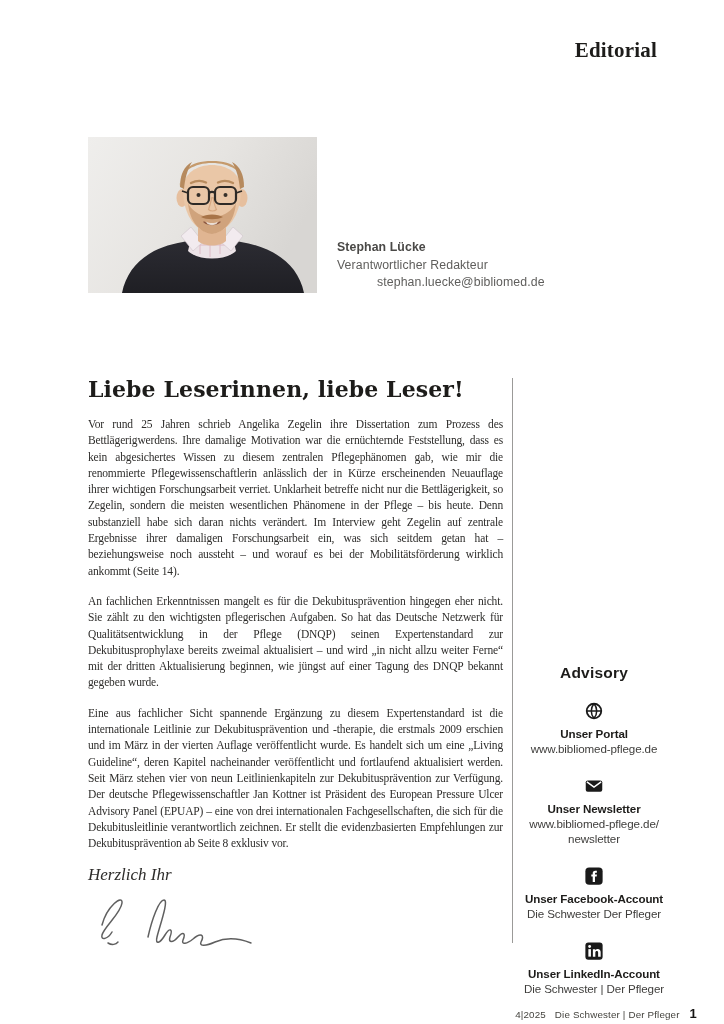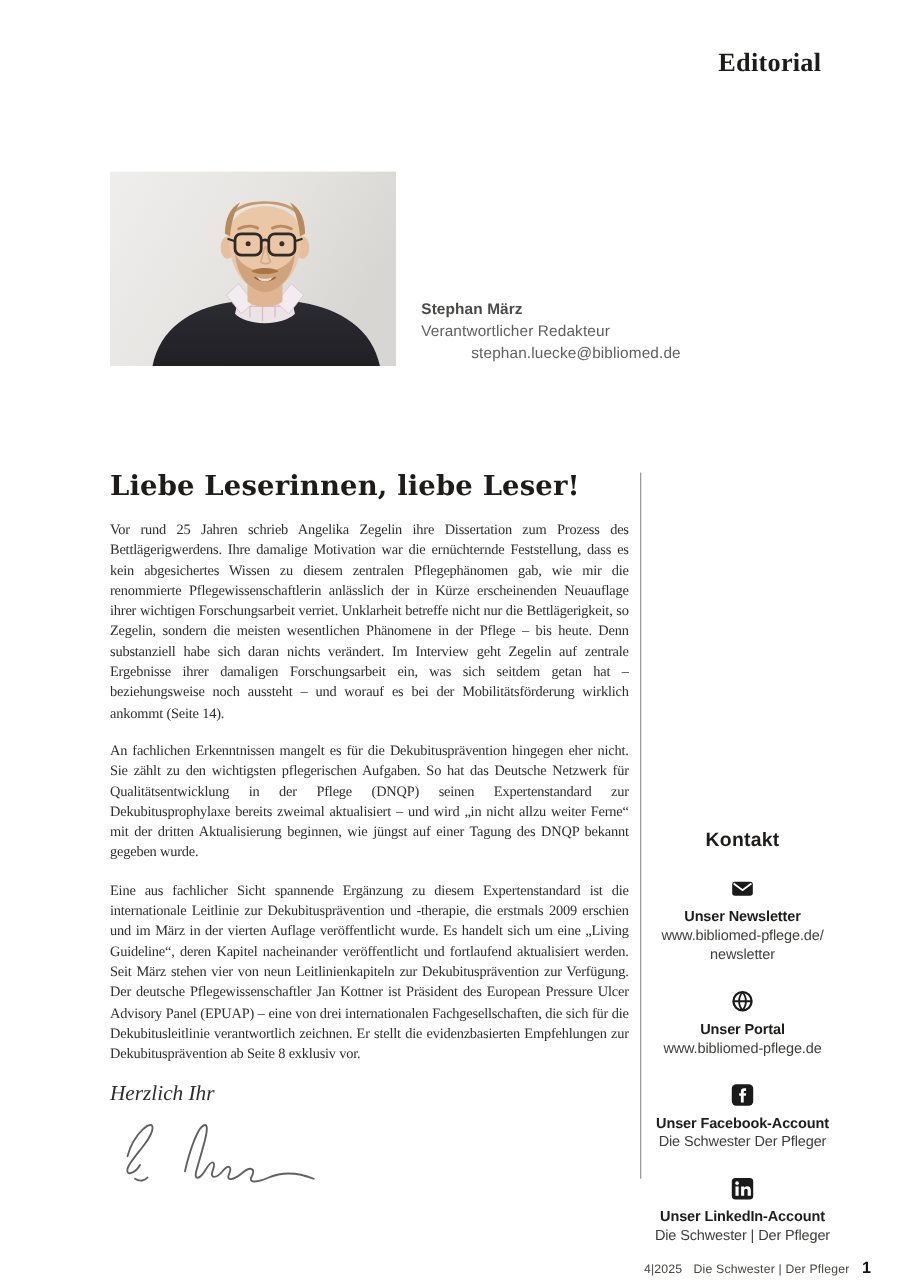--- a/index.html
+++ b/index.html
@@ -153,21 +153,21 @@
     <rect x="127" y="50" width="21" height="17" rx="5" fill="none" stroke="#2e2a26" stroke-width="2.2"></rect>
     <path d="M121,56 C123,54.5 125,54.5 127,56" stroke="#2e2a26" stroke-width="2" fill="none"></path>
     <path d="M100,56 L94,54 M148,56 L154,54" stroke="#2e2a26" stroke-width="1.8"></path>
 
     <circle cx="110.5" cy="58" r="2" fill="#36302a"></circle>
     <circle cx="137.5" cy="58" r="2" fill="#36302a"></circle>
   </svg>
 </div>
 
 <div class="caption">
-  <div class="name">Stephan März</div>
+  <div class="name">Stephan Lücke</div>
   <div class="role">Verantwortlicher Redakteur</div>
   <div class="email">stephan.luecke@bibliomed.de</div>
 </div>
 
 <div class="article">
   <h1 class="article-title">Liebe Leserinnen, liebe Leser!</h1>
   <p class="body-par">Vor rund 25 Jahren schrieb Angelika Zegelin ihre Dissertation zum Prozess des Bettlägerigwerdens. Ihre damalige Motivation war die ernüchternde Feststellung, dass es kein abgesichertes Wissen zu diesem zentralen Pflegephänomen gab, wie mir die renommierte Pflegewissenschaftlerin anlässlich der in Kürze erscheinenden Neuauflage ihrer wichtigen Forschungsarbeit verriet. Unklarheit betreffe nicht nur die Bettlägerigkeit, so Zegelin, sondern die meisten wesentlichen Phänomene in der Pflege – bis heute. Denn substanziell habe sich daran nichts verändert. Im Interview geht Zegelin auf zentrale Ergebnisse ihrer damaligen Forschungsarbeit ein, was sich seitdem getan hat – beziehungsweise noch aussteht – und worauf es bei der Mobilitätsförderung wirklich ankommt (Seite 14).</p>
   <p class="body-par">An fachlichen Erkenntnissen mangelt es für die Dekubitusprävention hingegen eher nicht. Sie zählt zu den wichtigsten pflegerischen Aufgaben. So hat das Deutsche Netzwerk für Qualitätsentwicklung in der Pflege (DNQP) seinen Expertenstandard zur Dekubitusprophylaxe bereits zweimal aktualisiert – und wird „in nicht allzu weiter Ferne“ mit der dritten Aktualisierung beginnen, wie jüngst auf einer Tagung des DNQP bekannt gegeben wurde.</p>
   <p class="body-par">Eine aus fachlicher Sicht spannende Ergänzung zu diesem Expertenstandard ist die internationale Leitlinie zur Dekubitusprävention und -therapie, die erstmals 2009 erschien und im März in der vierten Auflage veröffentlicht wurde. Es handelt sich um eine „Living Guideline“, deren Kapitel nacheinander veröffentlicht und fortlaufend aktualisiert werden. Seit März stehen vier von neun Leitlinienkapiteln zur Dekubitusprävention zur Verfügung. Der deutsche Pflegewissenschaftler Jan Kottner ist Präsident des European Pressure Ulcer Advisory Panel (EPUAP) – eine von drei internationalen Fachgesellschaften, die sich für die Dekubitusleitlinie verantwortlich zeichnen. Er stellt die evidenzbasierten Empfehlungen zur Dekubitusprävention ab Seite 8 exklusiv vor.</p>
   <p class="closing">Herzlich Ihr</p>
@@ -178,43 +178,43 @@
         <path d="M20,52 C24,54.5 28,53.5 30,51"></path>
         <path d="M60,46 C64,28 71,9 76,9 C81,9 72,34 69,46 C67,54 72,52.5 77,44 C82,36 85,38 82,46 C80,52 85,52 90,46 C95,40 98,42 95,49 C93,54 99,53 105,48 C113,41 117,44 113,51 C111,55.5 118,55 127,51 C141,45 153,48 163,52"></path>
       </g>
     </svg>
   </div>
 </div>
 
 <div class="v-rule"></div>
 
 <div class="sidebar">
-  <div class="sidebar-title">Kontakt</div>
+  <div class="sidebar-title">Advisory</div>
+
+  <div class="contact-item">
+    <span class="ci-icon">
+      <svg viewBox="0 0 24 24">
+          <circle cx="12" cy="12" r="9.7" fill="none" stroke="#1a1a1a" stroke-width="2.4"></circle>
+          <path d="M2.5 12h19 M12 2.4 a14.5 14.5 0 0 1 0 19.2 M12 2.4 a14.5 14.5 0 0 0 0 19.2" fill="none" stroke="#1a1a1a" stroke-width="2"></path>
+        </svg>
+    </span>
+    <div class="ci-label">Unser Portal</div>
+    <div class="ci-value">www.bibliomed-pflege.de</div>
+  </div>
 
   <div class="contact-item">
     <span class="ci-icon">
       <svg viewBox="0 0 24 24">
           <rect x="1" y="4.5" width="22" height="15" rx="2.6" fill="#1a1a1a"></rect>
           <path d="M2.5 6.5 L12 13.5 L21.5 6.5" fill="none" stroke="#ffffff" stroke-width="2"></path>
         </svg>
     </span>
     <div class="ci-label">Unser Newsletter</div>
     <div class="ci-value">www.bibliomed-pflege.de/
 newsletter</div>
-  </div>
-
-  <div class="contact-item">
-    <span class="ci-icon">
-      <svg viewBox="0 0 24 24">
-          <circle cx="12" cy="12" r="9.7" fill="none" stroke="#1a1a1a" stroke-width="2.4"></circle>
-          <path d="M2.5 12h19 M12 2.4 a14.5 14.5 0 0 1 0 19.2 M12 2.4 a14.5 14.5 0 0 0 0 19.2" fill="none" stroke="#1a1a1a" stroke-width="2"></path>
-        </svg>
-    </span>
-    <div class="ci-label">Unser Portal</div>
-    <div class="ci-value">www.bibliomed-pflege.de</div>
   </div>
 
   <div class="contact-item">
     <span class="ci-icon">
       <svg viewBox="0 0 24 24">
           <rect x="0.5" y="0.5" width="23" height="23" rx="5" fill="#1a1a1a"></rect>
           <path fill="#ffffff" d="M15.6 12.7h-2.3V20h-3v-7.3H8.4V10h1.9V8.3c0-2.1 1-3.4 3.4-3.4h2.1v2.7h-1.4c-.9 0-1 .4-1 1V10h2.5l-.3 2.7z"></path>
         </svg>
     </span>
     <div class="ci-label">Unser Facebook-Account</div>

